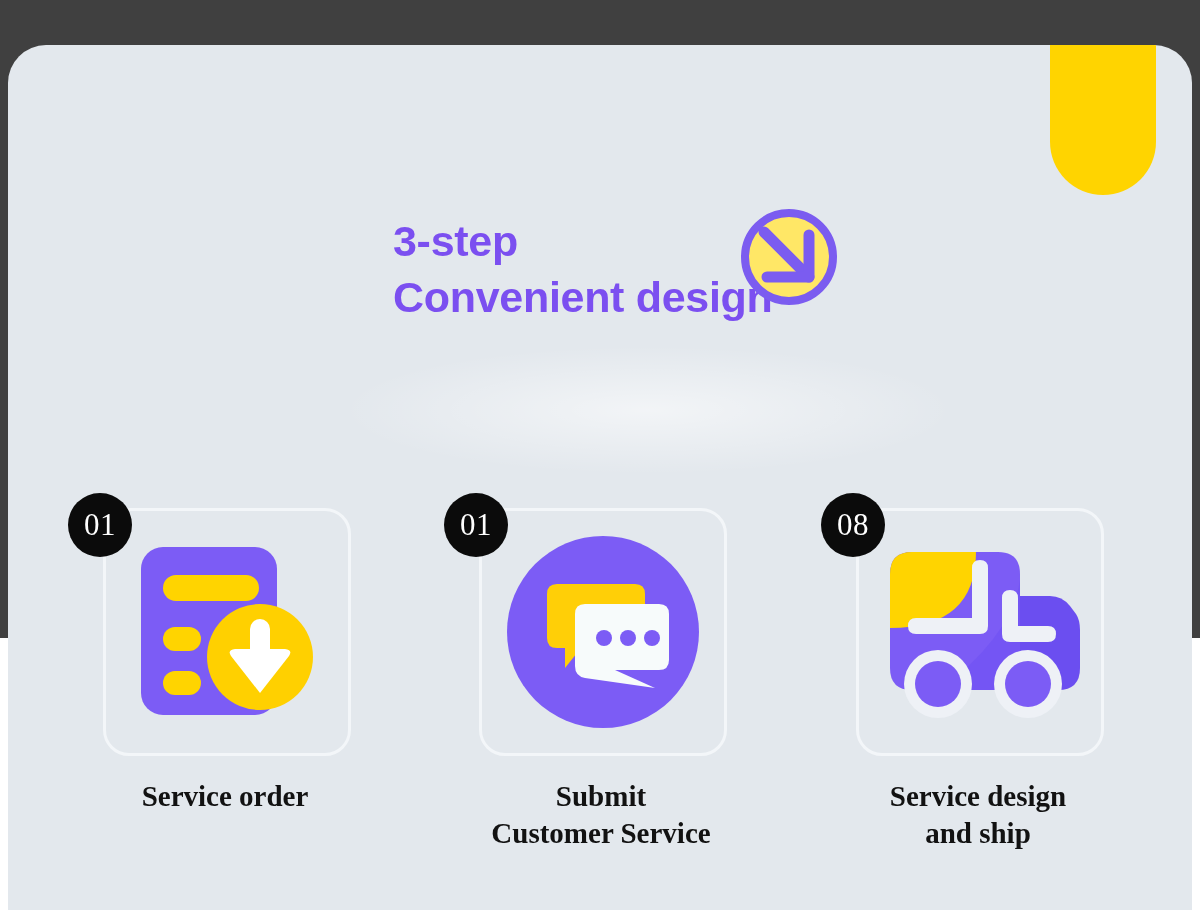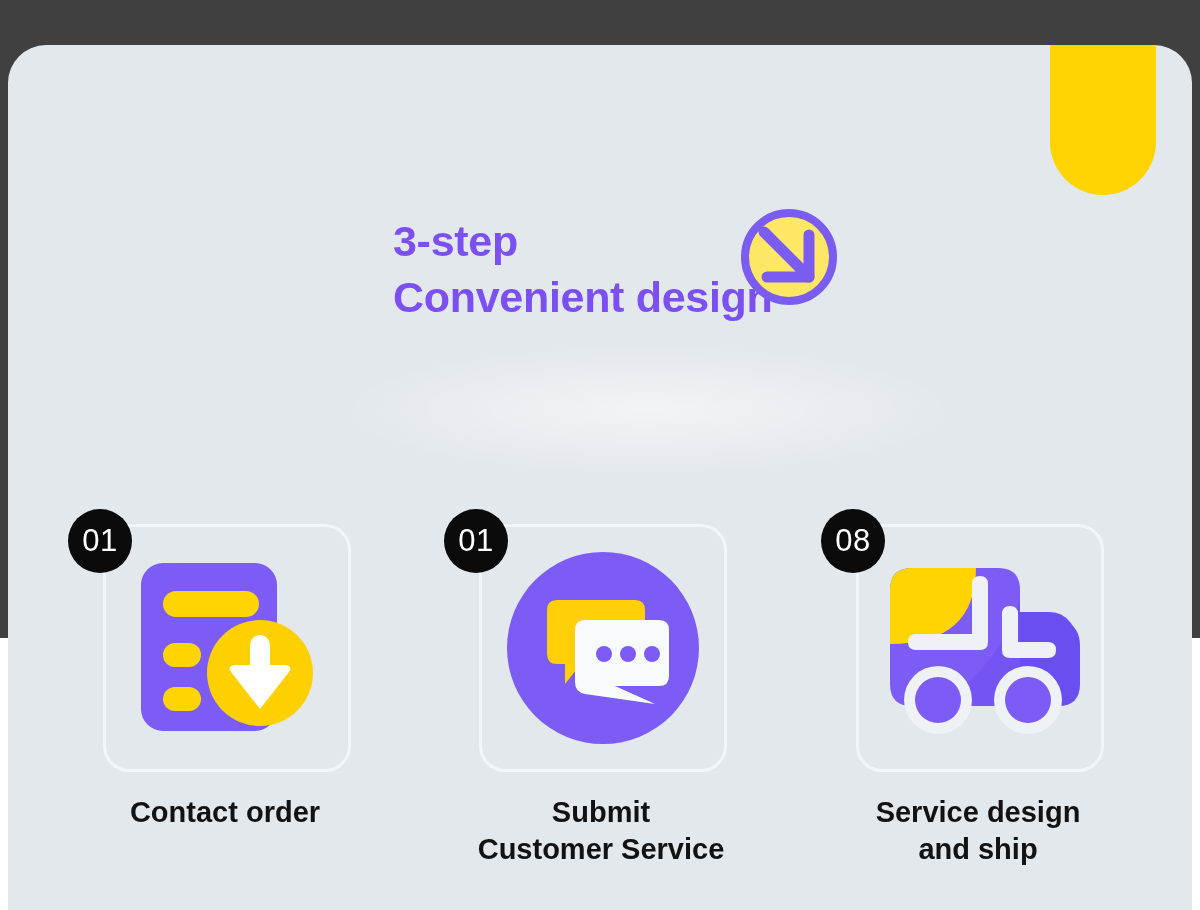--- a/index.html
+++ b/index.html
@@ -82,23 +82,24 @@
   
   .steps {
     position: absolute;
     left: 0;
     top: 415px;
     width: 1184px;
     height: 420px;
   }
   .step {
     position: absolute;
-    top: 16px;
+    top: 0;
     width: 330px;
     height: 420px;
+    font-family: Liberation Serif, serif;
   }
   .step-1 { left: 52px; }
   .step-2 { left: 428px; }
   .step-3 { left: 805px; }
 
   .card {
     position: absolute;
     left: 43px;
     top: 48px;
     width: 248px;
@@ -188,21 +189,21 @@
             <rect x="36" y="90" width="38" height="24" rx="12" fill="#ffd400"></rect>
             <rect x="36" y="134" width="38" height="24" rx="12" fill="#ffd400"></rect>
             <circle cx="133" cy="120" r="53" fill="#ffd000"></circle>
             <g fill="#ffffff">
               <rect x="123" y="82" width="20" height="48" rx="10"></rect>
               <path d="M133 156 L104 119 Q100 113 108 112 L158 112 Q166 113 162 119 Z"></path>
             </g>
           </svg>
         </div>
         <div class="caption">
-          <span>Contact order</span>
+          <span>Service order</span>
         </div>
       </div>
 
       <div class="step step-2">
         <div class="card"></div>
         <div class="badge">01</div>
         <div class="icon-wrap">
           <svg width="200" height="200" viewBox="0 0 200 200">
             <circle cx="100" cy="100" r="96" fill="#7c5cf5"></circle>
             <path d="M44 62 Q44 52 54 52 L132 52 Q142 52 142 62 L142 106 Q142 116 132 116 L78 116 L62 136 L62 116 L54 116 Q44 116 44 106 Z" fill="#ffcf07"></path>

